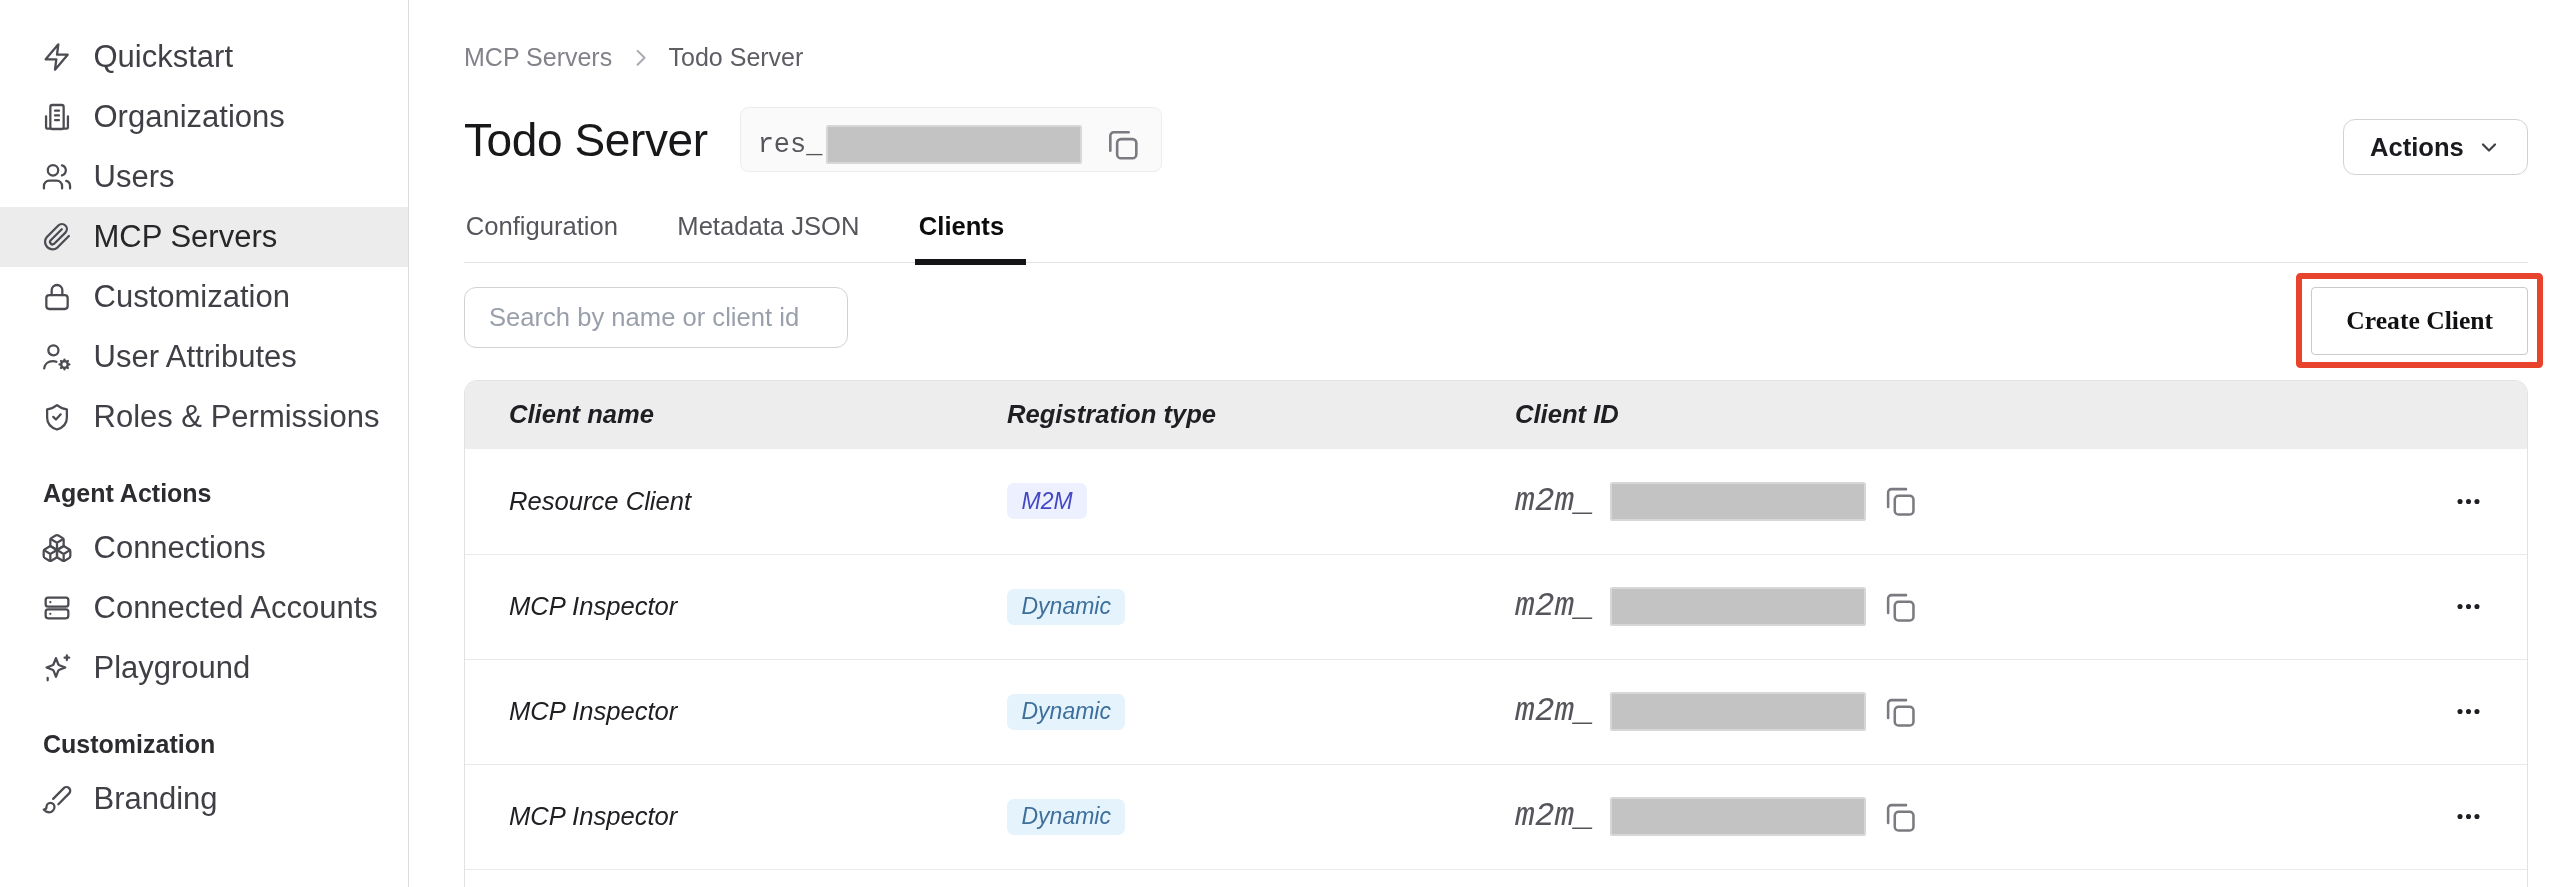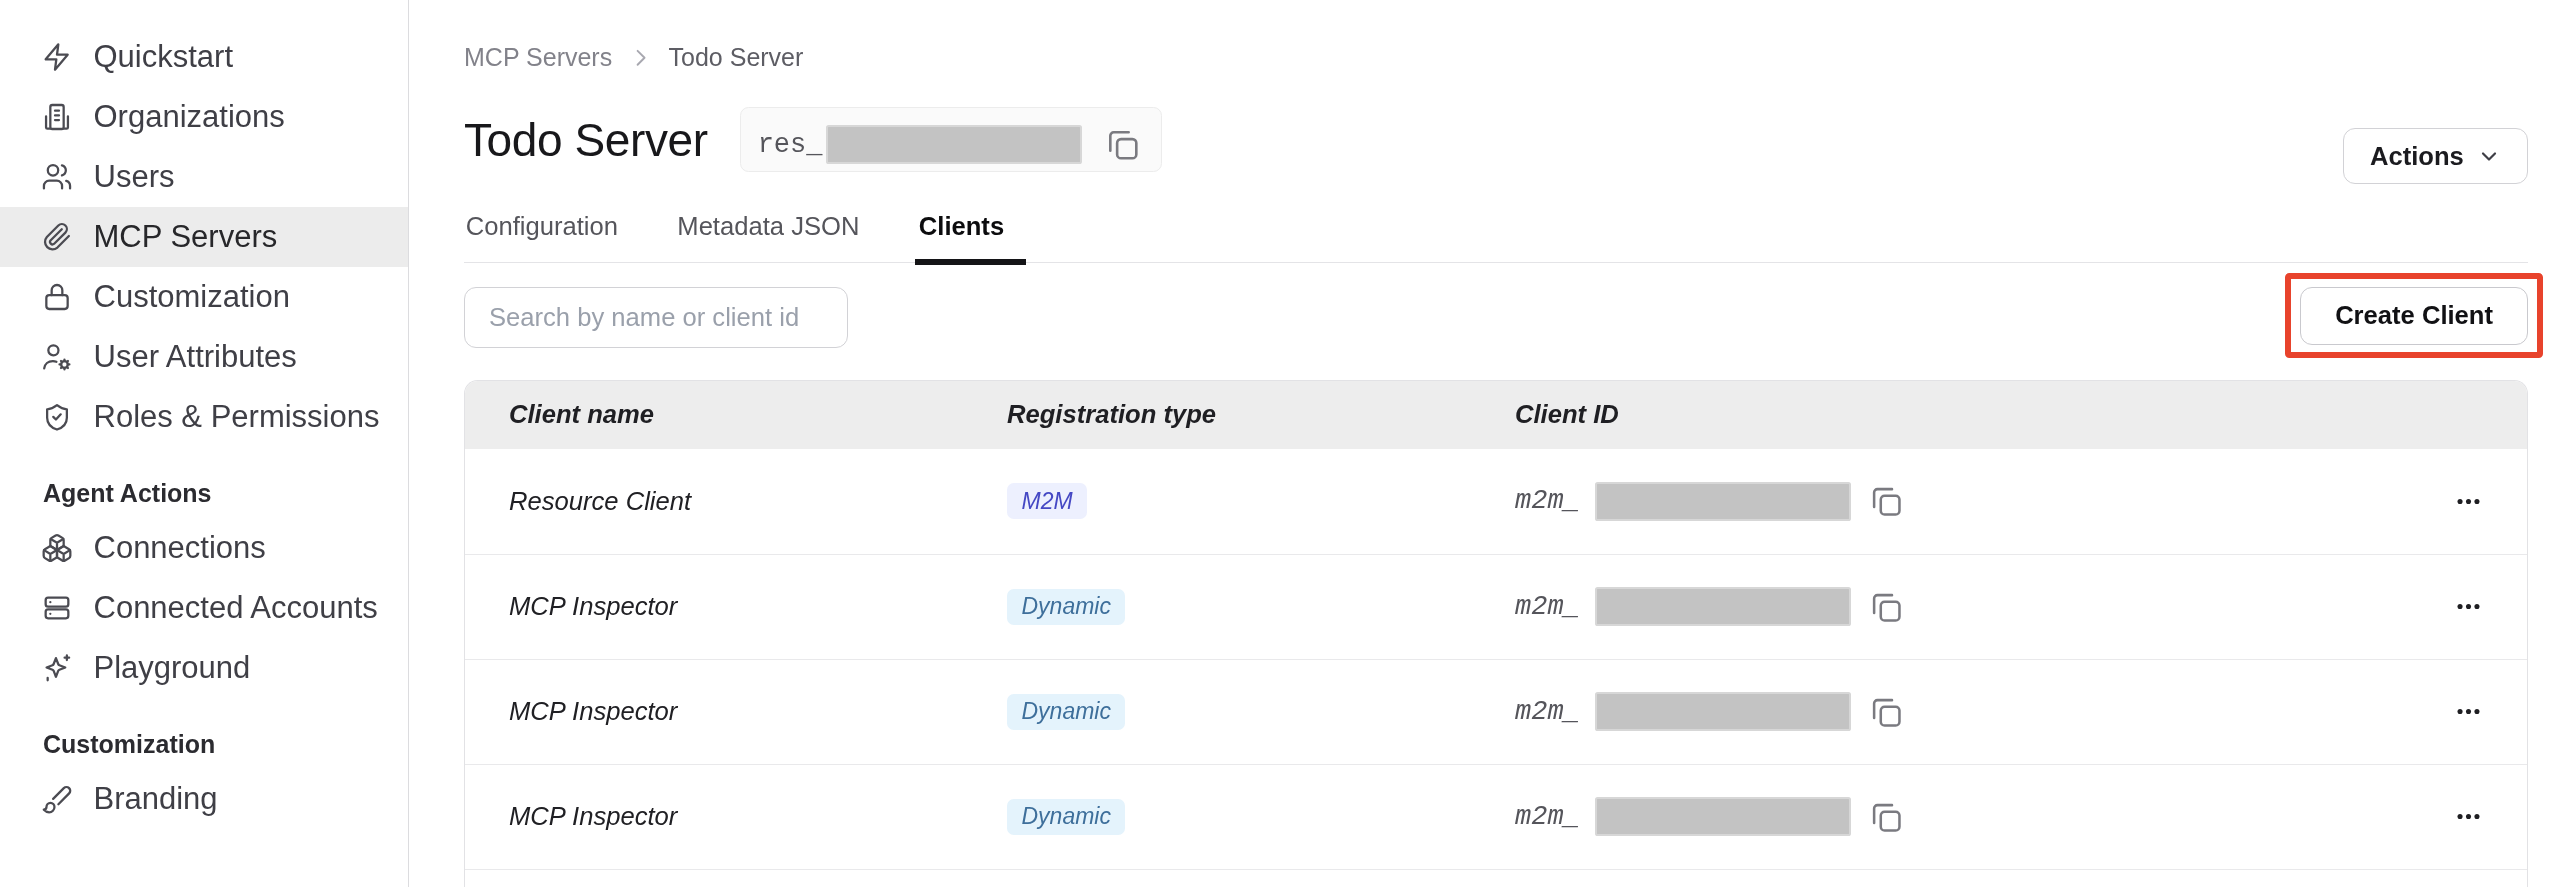--- a/index.html
+++ b/index.html
@@ -29,52 +29,52 @@
   .page-title { font-size:46px; font-weight:500; color:#18181b; letter-spacing:-0.4px; }
   .id-chip { margin-left:32px; height:65px; display:flex; align-items:center; gap:21px;
     background:#fafafa; border:1.7px solid #ececec; border-radius:8.5px; padding:10px 19px 0 17px; }
   .id-chip .mono { font-family:"Liberation Mono", monospace; font-size:27px; color:#55555b; }
   .redact { background:#c3c3c3; border:2.6px solid #d7d7d7; border-radius:2.6px; }
   .redact.chip-r { width:256px; height:39px; }
   .redact.row-r { width:256px; height:39px; }
   .copy-btn { display:flex; align-items:center; justify-content:center; color:#7a7a80; cursor:pointer; background:none; border:none; }
   .copy-btn svg { width:39px; height:39px; }
 
-  .actions-btn { position:absolute; top:128px; right:48px; height:56px; display:flex; align-items:center; gap:13.6px;
+  .actions-btn { position:absolute; top:119px; right:48px; height:56px; display:flex; align-items:center; gap:13.6px;
     background:#fff; border:1.7px solid #d2d2d6; border-radius:12px; padding:0 25.6px;
     font-size:25.6px; font-weight:700; color:#1b1b1f; cursor:pointer; font-family:inherit; }
   .actions-btn svg { width:24px; height:24px; color:#3f3f46; }
 
   .tabbar { margin-top:39px; display:flex; gap:56px; border-bottom:1.7px solid #e4e4e7; }
   .tab { position:relative; padding:0 1.7px 20.5px 1.7px; font-size:25.6px; font-weight:500; color:#55555b; cursor:pointer; }
   .tab.active { color:#0c0c0e; font-weight:700; }
   .tab.active::after { content:""; position:absolute; left:-1.7px; right:-20.5px; bottom:-3.4px; height:6px; background:#141417; }
 
   .toolbar { position:relative; margin-top:24px; height:61px; }
   .search-input { width:384px; height:61px; border:1.7px solid #d2d2d6; border-radius:12px; padding:0 24px;
     font-size:25.6px; color:#3f3f46; font-family:inherit; outline:none; background:#fff; }
   .search-input::placeholder { color:#9aa0ab; }
   .annotation { position:absolute; top:-13.6px; right:-15.4px; border:6px solid #e8432c; border-radius:4.3px; padding:7.7px 9.4px; }
-  .create-btn { height:58px; padding:0 34px; background:#fff; border:1.7px solid #c9c9ce; border-radius:12px;
-    font-size:25.6px; font-weight:700; color:#111114; cursor:pointer; font-family:Liberation Sans, sans-serif; white-space:nowrap; }
+  .create-btn { height:68px; padding:0 34px; background:#fff; border:1.7px solid #c9c9ce; border-radius:4px;
+    font-size:25.6px; font-weight:700; color:#111114; cursor:pointer; font-family:Liberation Serif, serif; white-space:nowrap; }
 
   
   .table { margin-top:32px; border:1.7px solid #e2e2e5; border-bottom:none; border-radius:13.6px 13.6px 0 0;
     overflow:hidden; background:#fff; }
   .tgrid { display:grid; grid-template-columns:498px 508px 1fr 96px; align-items:center; padding:0 44px;font-style:italic; }
   .thead { height:68px; background:#ededed; font-size:25.6px; font-weight:700; color:#1f1f23; }
   .trow { height:105px; font-size:25.6px; color:#202024; }
   .trow + .trow, .trow-partial { border-top:1.7px solid #e9e9eb; }
   .trow-partial { height:34px; }
   .badge { display:inline-flex; align-items:center; height:36px; padding:0 14.5px; border-radius:6.8px;
     font-size:23px; font-weight:500; width:fit-content; }
   .badge.m2m { background:#edf0fe; color:#4548c4; }
   .badge.dynamic { background:#e4f3fc; color:#3e6f9b; }
   .cell-id { display:flex; align-items:center; gap:15.4px; }
-  .cell-id .mono { font-family:"Liberation Mono", monospace; font-size:27px; color:#55555b; }
+  .cell-id .mono { font-family:"Liberation Mono", monospace; font-size:33px; color:#55555b; }
   .cell-id .copy-btn svg { width:38px; height:38px; }
   .cell-actions { display:flex; justify-content:flex-end; }
   .dots-btn { display:flex; align-items:center; background:none; border:none; cursor:pointer; color:#1f1f23; }
   .dots-btn svg { width:29px; height:29px; }
 </style>
 </head>
 <body>
 
 <div class="app">
 

